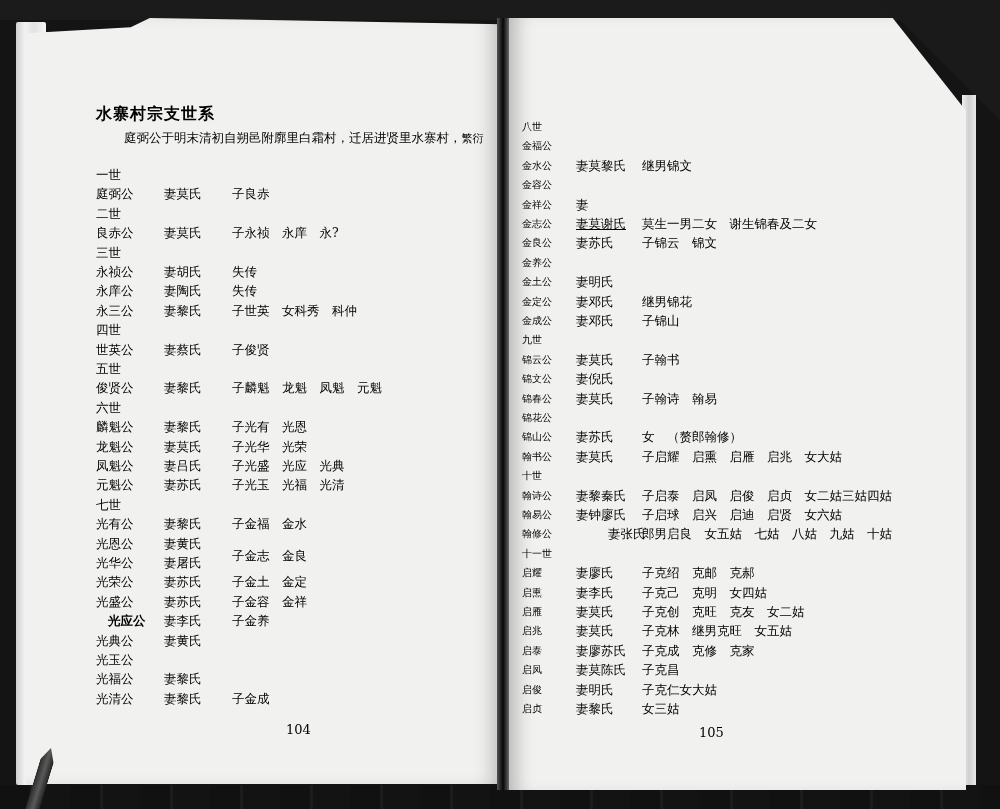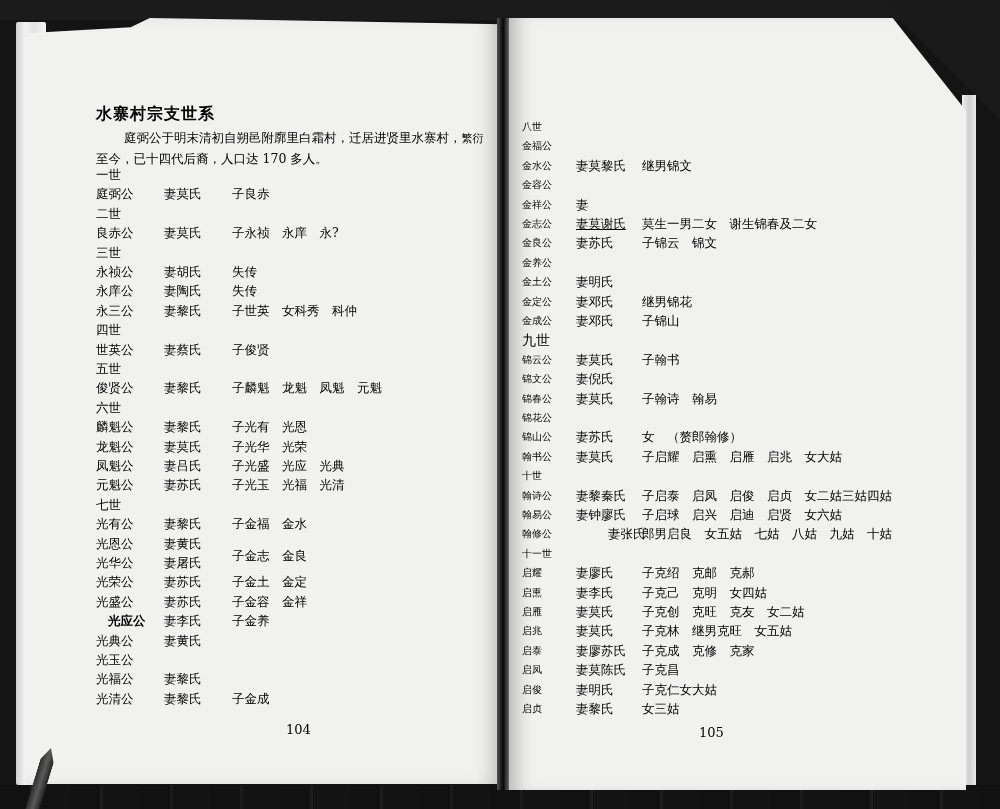--- a/index.html
+++ b/index.html
@@ -52,21 +52,20 @@
 <div class="stack-left"></div>
 <div class="page page-left"></div>
 <div class="stack-right"></div>
 <div class="page page-right"></div>
 <div class="gutter"></div>
 <div class="pen"></div>
 
 <div class="title">水寨村宗支世系</div>
 <div class="intro">
   <div class="indent"><span>庭弼公于明末清初自朔邑附廓里白霜村，迁居进贤里水寨村，</span><span class="small">繁衍</span></div>
-  <div>至今，已十四代后裔，人口达 170 多人。</div>
 </div>
 
 <div id="left-rows" class="rows" style="left: 96px; top: 165px;">
     <div class="row" style="top: 0px;">
       <span class="gen" style="left: 0px;">一世</span>
     </div>
     <div class="row" style="top: 19.4px;">
       <span style="left: 0px;">庭弼公</span>
       <span style="left: 68px;">妻莫氏</span>
       <span style="left: 136px;">子良赤</span>
@@ -238,21 +237,21 @@
       <span style="left: 0px; font-size: 10px;">金定公</span>
       <span style="left: 54px;">妻邓氏</span>
       <span style="left: 120px;">继男锦花</span>
     </div>
     <div class="row" style="top: 194px;">
       <span style="left: 0px; font-size: 10px;">金成公</span>
       <span style="left: 54px;">妻邓氏</span>
       <span style="left: 120px;">子锦山</span>
     </div>
     <div class="row" style="top: 213.4px;">
-      <span class="gen" style="left: 0px; font-size: 14px;">九世</span>
+      <span class="gen" style="left: 0px; font-size: 10px;">九世</span>
     </div>
     <div class="row" style="top: 232.8px;">
       <span style="left: 0px; font-size: 10px;">锦云公</span>
       <span style="left: 54px;">妻莫氏</span>
       <span style="left: 120px;">子翰书</span>
     </div>
     <div class="row" style="top: 252.2px;">
       <span style="left: 0px; font-size: 10px;">锦文公</span>
       <span style="left: 54px;">妻倪氏</span>
       <span style="left: 120px;"></span>

